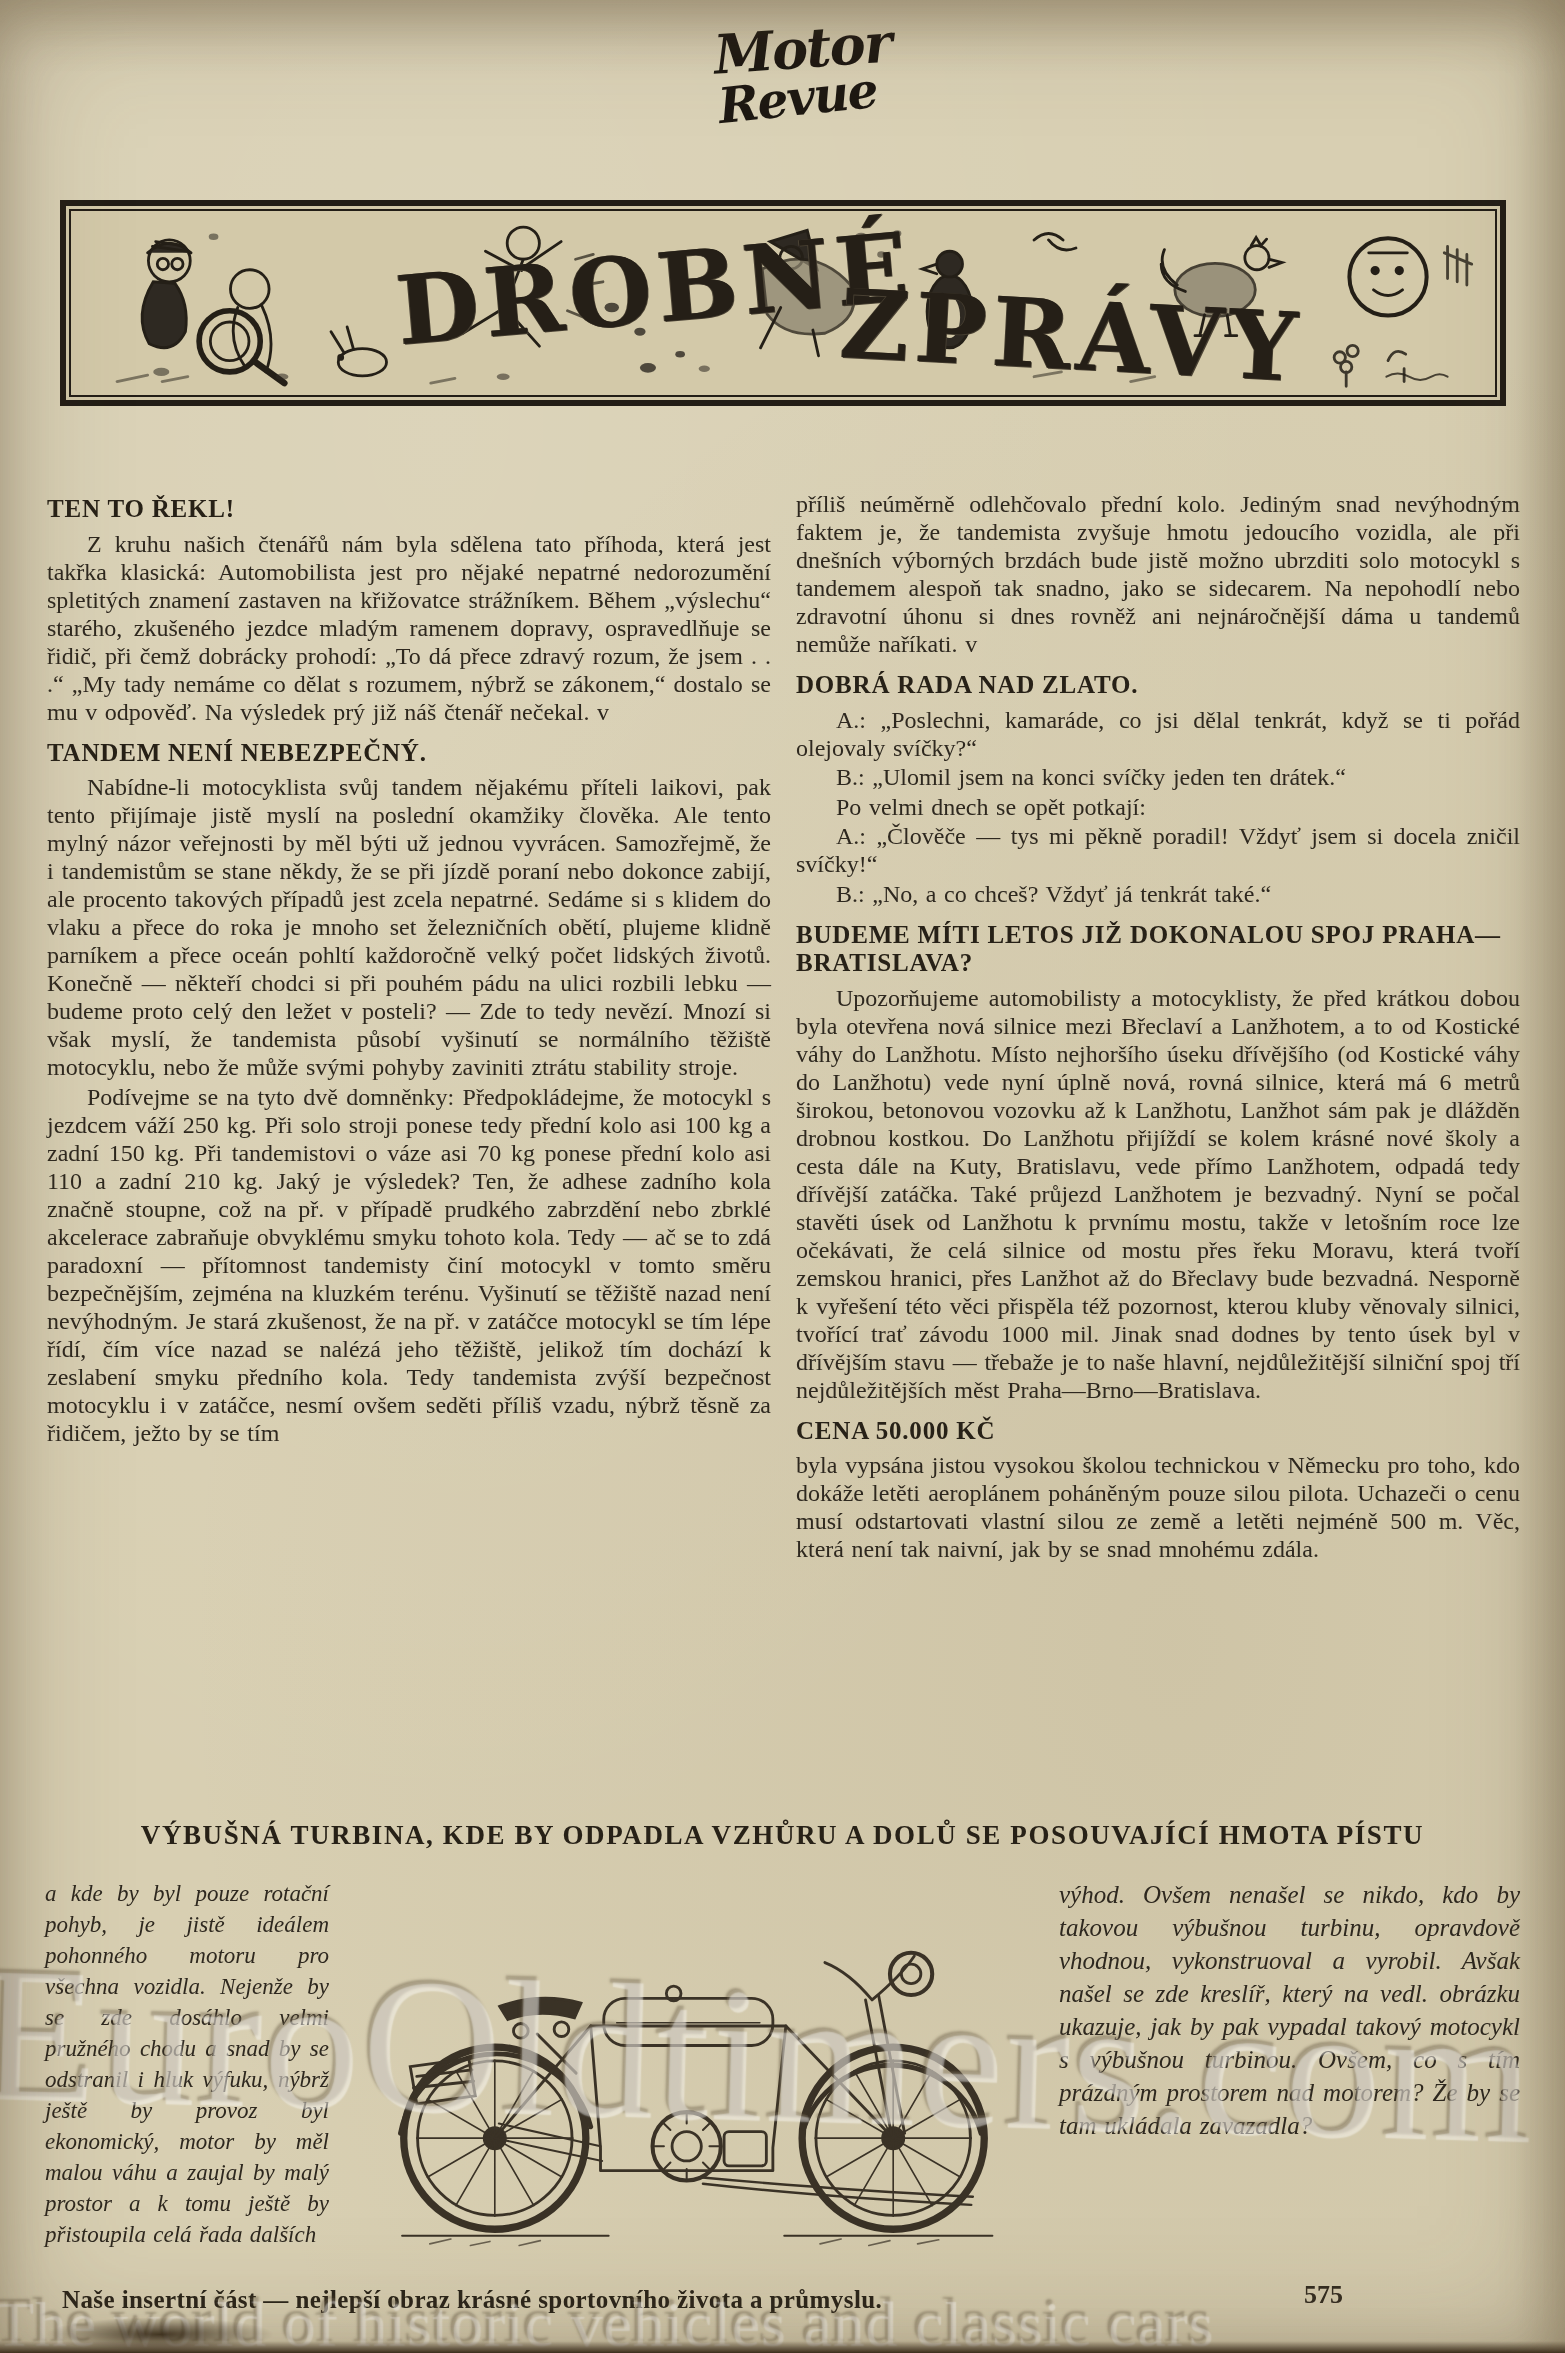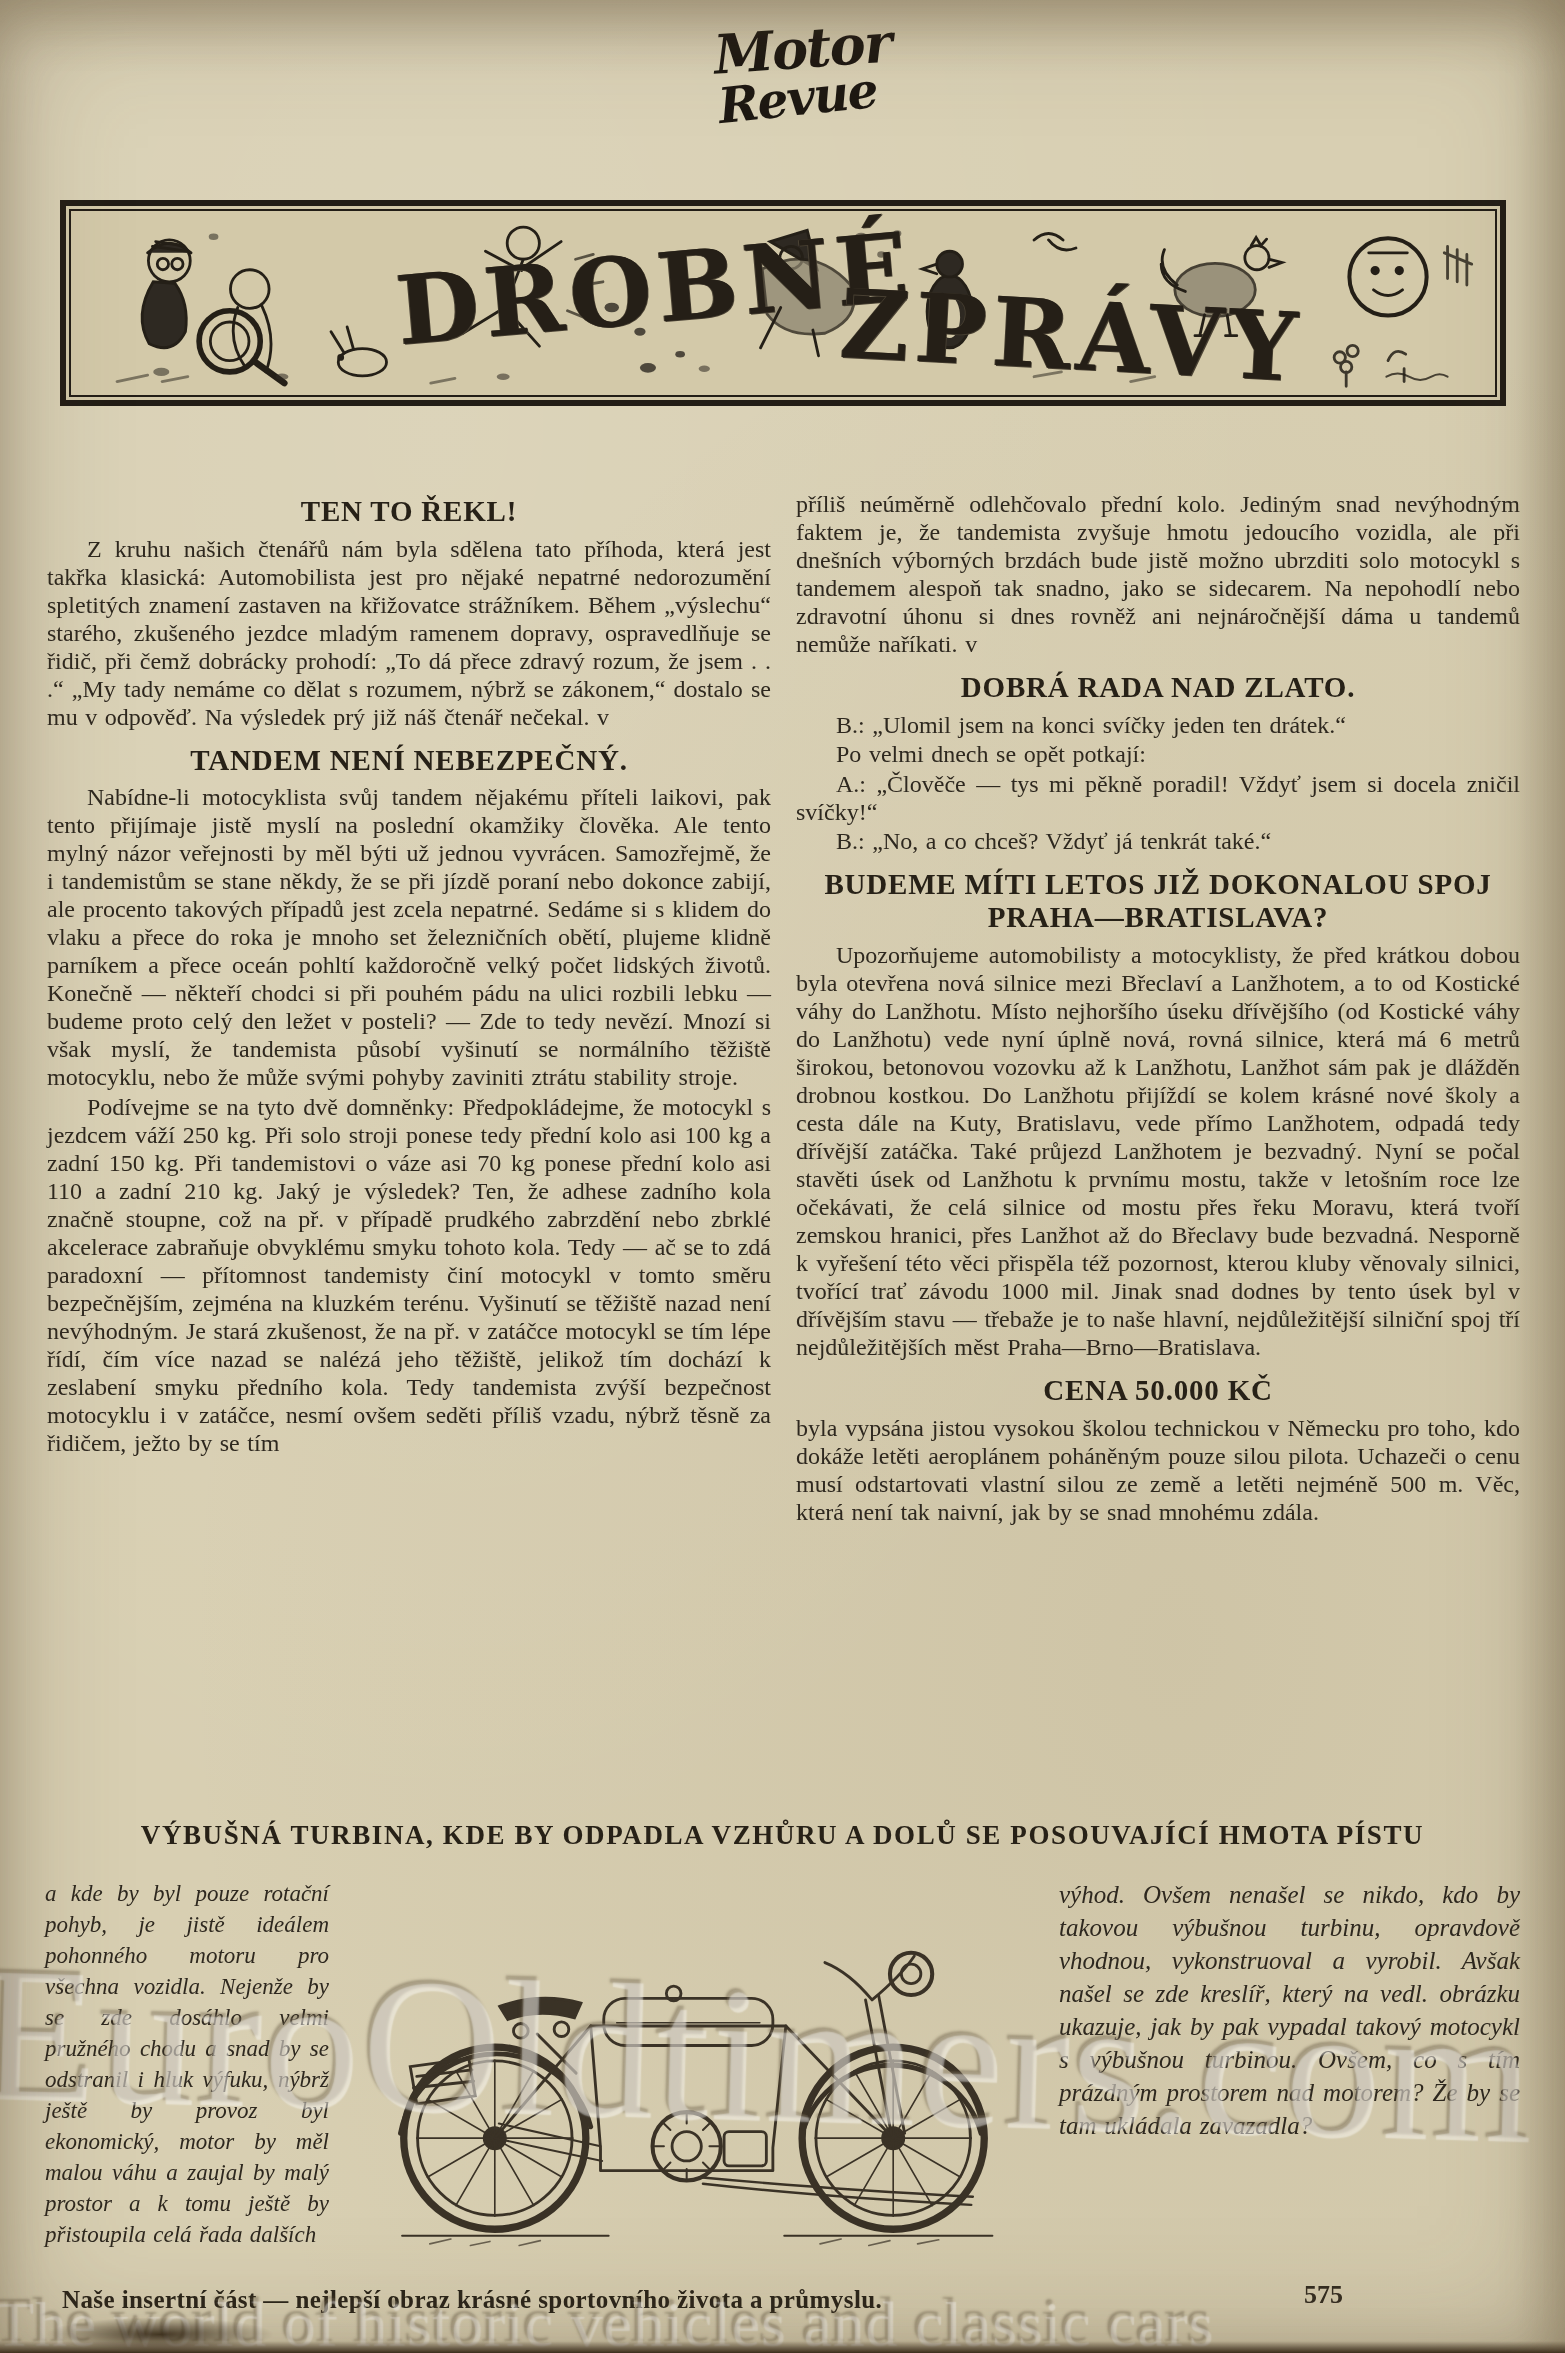--- a/index.html
+++ b/index.html
@@ -29,21 +29,21 @@
   .banner{position:absolute;left:60px;top:200px;width:1446px;height:206px;border:6.6px solid #221d16;box-sizing:border-box;background:#d3c9a9;z-index:2;}
   .banner-inner{position:absolute;inset:3.3px;border:2.5px solid #221d16;overflow:hidden;}
   .banner-art{position:absolute;inset:0;width:100%;height:100%;}
   .banner-word{position:absolute;font-family:"DejaVu Serif",serif;font-weight:900;font-size:95px;color:#251f17;letter-spacing:5.8px;text-shadow:0.8px 0.8px 0 #4a4234, -0.8px 0 0 #4a4234;z-index:3;}
   .bw1{left:325px;top:21.4px;transform:rotate(-5deg);}
   .bw2{left:769px;top:69px;transform:rotate(3deg);}
 
   
   .columns{position:absolute;left:47px;top:490px;width:1473px;display:flex;gap:25px;z-index:2;}
   .col{flex:1;min-width:0;}
-  .col h3{font-size:29px;font-weight:700;text-align:center;margin:13px 0 6.6px 0;letter-spacing:0.8px;color:#272117;}
+  .col h3{font-size:25px;font-weight:700;margin:13px 0 6.6px 0;letter-spacing:0.8px;color:#272117;}
   .col h3.first{margin-top:5px;}
   .col p{font-size:24px;line-height:28px;text-align:justify;margin:0 0 1.6px 0;word-spacing:1.6px;}
   .indent{text-indent:40px;}
   .dlg{margin-bottom:0;}
 
   
   .bottom-head{position:absolute;top:1820px;left:0;right:0;text-align:center;font-size:27px;font-weight:700;letter-spacing:1.6px;color:#272117;z-index:2;}
   .bottom-row{position:absolute;left:45px;top:1878px;width:1475px;display:flex;z-index:2;}
   .bcol{font-style:italic;font-size:23px;line-height:31px;text-align:justify;word-spacing:1.6px;}
   .bcol.left{width:284px;}
@@ -167,20 +167,21 @@
     <div class="col">
       <h3 class="first">TEN TO ŘEKL!</h3>
       <p class="indent">Z kruhu našich čtenářů nám byla sdělena tato příhoda, která jest takřka klasická: Automobilista jest pro nějaké nepatrné nedorozumění spletitých znamení zastaven na křižovatce strážníkem. Během „výslechu“ starého, zkušeného jezdce mladým ramenem dopravy, ospravedlňuje se řidič, při čemž dobrácky prohodí: „To dá přece zdravý rozum, že jsem . . .“ „My tady nemáme co dělat s rozumem, nýbrž se zákonem,“ dostalo se mu v odpověď. Na výsledek prý již náš čtenář nečekal.  v</p>
       <h3>TANDEM NENÍ NEBEZPEČNÝ.</h3>
       <p class="indent">Nabídne-li motocyklista svůj tandem nějakému příteli laikovi, pak tento přijímaje jistě myslí na poslední okamžiky člověka. Ale tento mylný názor veřejnosti by měl býti už jednou vyvrácen. Samozřejmě, že i tandemistům se stane někdy, že se při jízdě poraní nebo dokonce zabijí, ale procento takových případů jest zcela nepatrné. Sedáme si s klidem do vlaku a přece do roka je mnoho set železničních obětí, plujeme klidně parníkem a přece oceán pohltí každoročně velký počet lidských životů. Konečně — někteří chodci si při pouhém pádu na ulici rozbili lebku — budeme proto celý den ležet v posteli? — Zde to tedy nevězí. Mnozí si však myslí, že tandemista působí vyšinutí se normálního těžiště motocyklu, nebo že může svými pohyby zaviniti ztrátu stability stroje.</p>
       <p class="indent">Podívejme se na tyto dvě domněnky: Předpokládejme, že motocykl s jezdcem váží 250 kg. Při solo stroji ponese tedy přední kolo asi 100 kg a zadní 150 kg. Při tandemistovi o váze asi 70 kg ponese přední kolo asi 110 a zadní 210 kg. Jaký je výsledek? Ten, že adhese zadního kola značně stoupne, což na př. v případě prudkého zabrzdění nebo zbrklé akcelerace zabraňuje obvyklému smyku tohoto kola. Tedy — ač se to zdá paradoxní — přítomnost tandemisty činí motocykl v tomto směru bezpečnějším, zejména na kluzkém terénu. Vyšinutí se těžiště nazad není nevýhodným. Je stará zkušenost, že na př. v zatáčce motocykl se tím lépe řídí, čím více nazad se nalézá jeho těžiště, jelikož tím dochází k zeslabení smyku předního kola. Tedy tandemista zvýší bezpečnost motocyklu i v zatáčce, nesmí ovšem seděti příliš vzadu, nýbrž těsně za řidičem, ježto by se tím</p>
     </div>
     <div class="col">
       <p>příliš neúměrně odlehčovalo přední kolo. Jediným snad nevýhodným faktem je, že tandemista zvyšuje hmotu jedoucího vozidla, ale při dnešních výborných brzdách bude jistě možno ubrzditi solo motocykl s tandemem alespoň tak snadno, jako se sidecarem. Na nepohodlí nebo zdravotní úhonu si dnes rovněž ani nejnáročnější dáma u tandemů nemůže naříkati.  v</p>
       <h3>DOBRÁ RADA NAD ZLATO.</h3>
+      <p class="indent dlg">A.: „Poslechni, kamaráde, co jsi dělal tenkrát, když se ti pořád olejovaly svíčky?“</p>
       <p class="indent dlg">B.: „Ulomil jsem na konci svíčky jeden ten drátek.“</p>
       <p class="indent dlg">Po velmi dnech se opět potkají:</p>
       <p class="indent dlg">A.: „Člověče — tys mi pěkně poradil! Vždyť jsem si docela zničil svíčky!“</p>
       <p class="indent dlg">B.: „No, a co chceš? Vždyť já tenkrát také.“</p>
       <h3>BUDEME MÍTI LETOS JIŽ DOKONALOU SPOJ PRAHA—BRATISLAVA?</h3>
       <p class="indent">Upozorňujeme automobilisty a motocyklisty, že před krátkou dobou byla otevřena nová silnice mezi Břeclaví a Lanžhotem, a to od Kostické váhy do Lanžhotu. Místo nejhoršího úseku dřívějšího (od Kostické váhy do Lanžhotu) vede nyní úplně nová, rovná silnice, která má 6 metrů širokou, betonovou vozovku až k Lanžhotu, Lanžhot sám pak je dlážděn drobnou kostkou. Do Lanžhotu přijíždí se kolem krásné nové školy a cesta dále na Kuty, Bratislavu, vede přímo Lanžhotem, odpadá tedy dřívější zatáčka. Také průjezd Lanžhotem je bezvadný. Nyní se počal stavěti úsek od Lanžhotu k prvnímu mostu, takže v letošním roce lze očekávati, že celá silnice od mostu přes řeku Moravu, která tvoří zemskou hranici, přes Lanžhot až do Břeclavy bude bezvadná. Nesporně k vyřešení této věci přispěla též pozornost, kterou kluby věnovaly silnici, tvořící trať závodu 1000 mil. Jinak snad dodnes by tento úsek byl v dřívějším stavu — třebaže je to naše hlavní, nejdůležitější silniční spoj tří nejdůležitějších měst Praha—Brno—Bratislava.</p>
       <h3>CENA 50.000 KČ</h3>
       <p>byla vypsána jistou vysokou školou technickou v Německu pro toho, kdo dokáže letěti aeroplánem poháněným pouze silou pilota. Uchazeči o cenu musí odstartovati vlastní silou ze země a letěti nejméně 500 m. Věc, která není tak naivní, jak by se snad mnohému zdála.</p>
     </div>
   </div>

